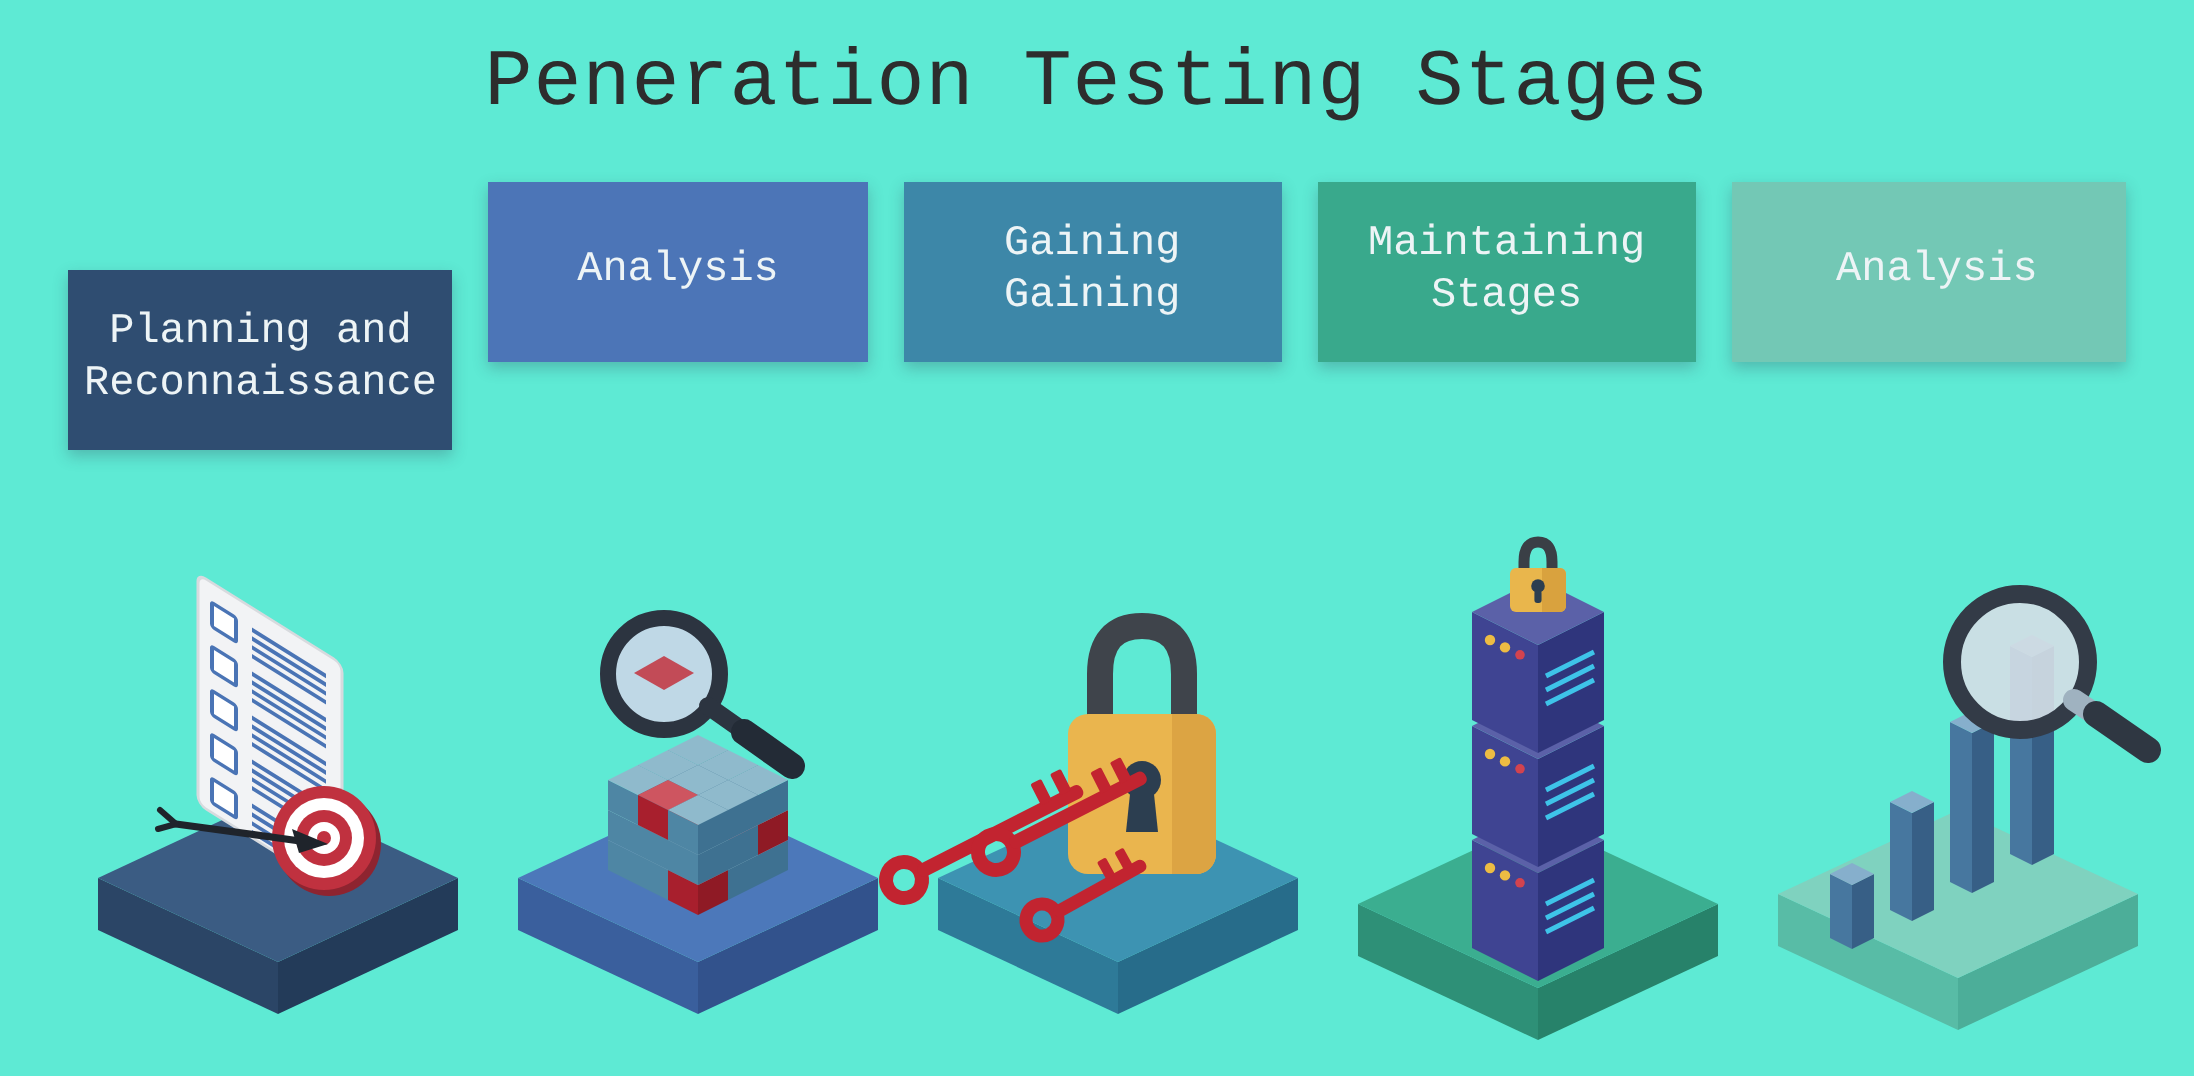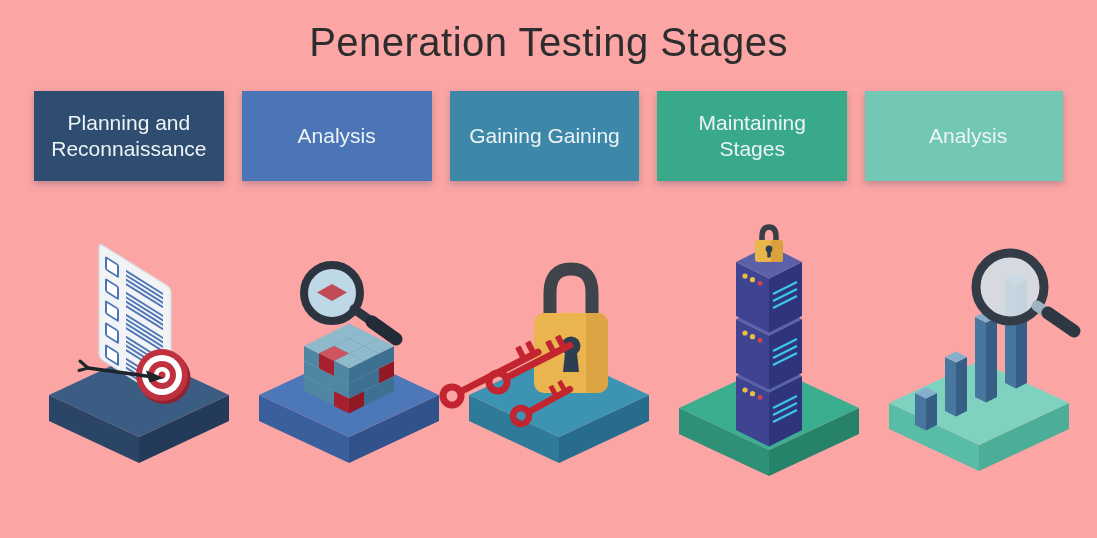--- a/index.html
+++ b/index.html
@@ -1,36 +1,36 @@
 <!DOCTYPE html>
 <html><head>
 <meta charset="utf-8">
 <style>
   html,body{margin:0;padding:0;background:#fff;}
-  .canvas{position:relative;width:1097px;height:538px;background:#fca5a5;overflow:hidden;
-          font-family:Liberation Sans, sans-serif;}
+  .canvas{position:relative;width:1097px;height:538px;background:#5eead4;overflow:hidden;
+          font-family:Liberation Mono, monospace;}
   .title{margin:20px 0 0 0;text-align:center;font-size:40px;font-weight:500;
          color:#2d2d2d;letter-spacing:.5px;}
   .stage-row{display:flex;gap:18px;padding:0 34px;margin-top:26px;}
   .stage-box{flex:1;height:90px;display:flex;align-items:center;justify-content:center;
              text-align:center;color:#edf4f6;font-size:21px;line-height:1.25;
              box-shadow:0 3px 7px rgba(50,70,90,.30);padding:0 8px;box-sizing:border-box;}
   .illus-row{display:flex;padding:0 34px;margin-top:32px;}
   .illus-cell{flex:1;display:flex;justify-content:center;}
   .illus-cell svg{overflow:visible;display:block;}
 </style>
 </head>
 <body>
 
 <div class="canvas">
 
   <h1 class="title">Peneration Testing Stages</h1>
 
   <div class="stage-row">
-    <div class="stage-box" style="background-color: rgb(47, 77, 113);">
+    <div class="stage-box" style="background-color: rgb(47, 77, 113); margin-top: 44px;">
       <span>Planning and Reconnaissance</span>
     </div>
     <div class="stage-box" style="background-color: rgb(76, 117, 183);">
       <span>Analysis</span>
     </div>
     <div class="stage-box" style="background-color: rgb(61, 135, 168);">
       <span>Gaining Gaining</span>
     </div>
     <div class="stage-box" style="background-color: rgb(57, 169, 140);">
       <span>Maintaining Stages</span>

